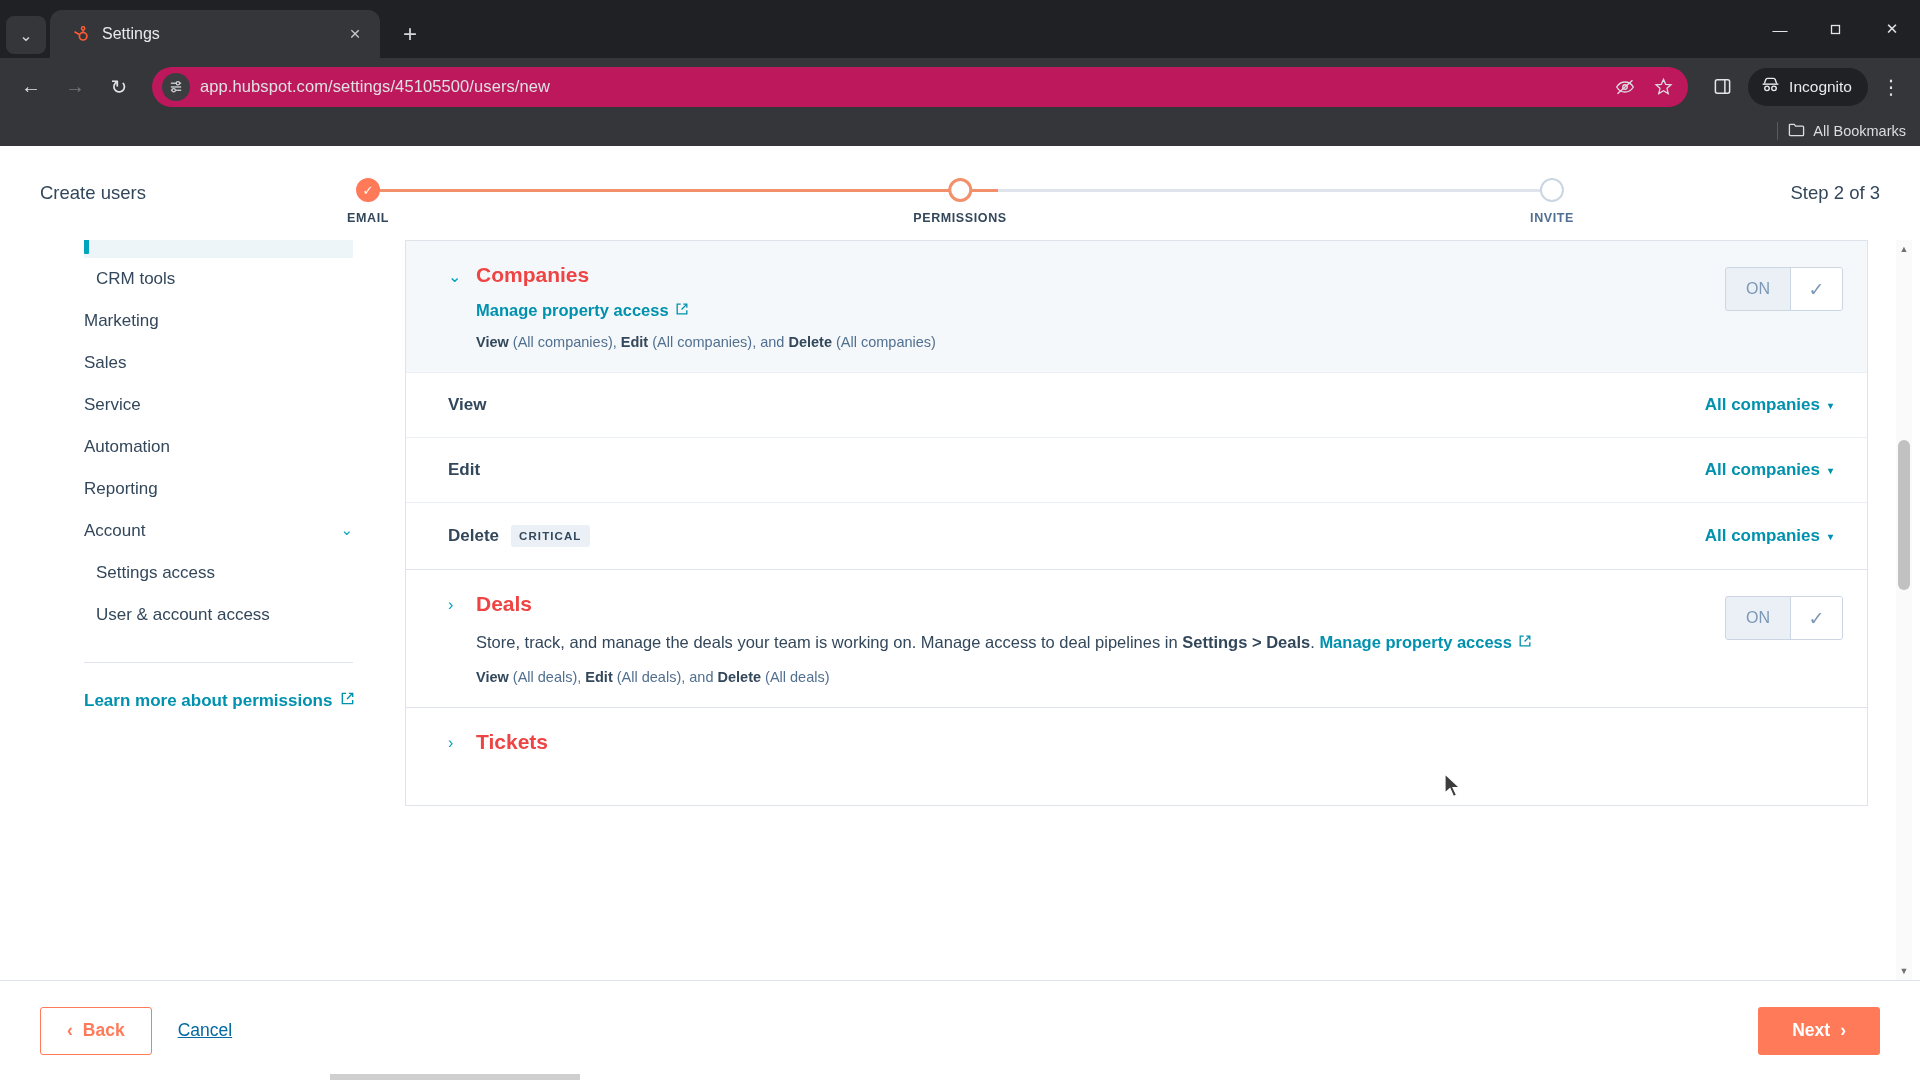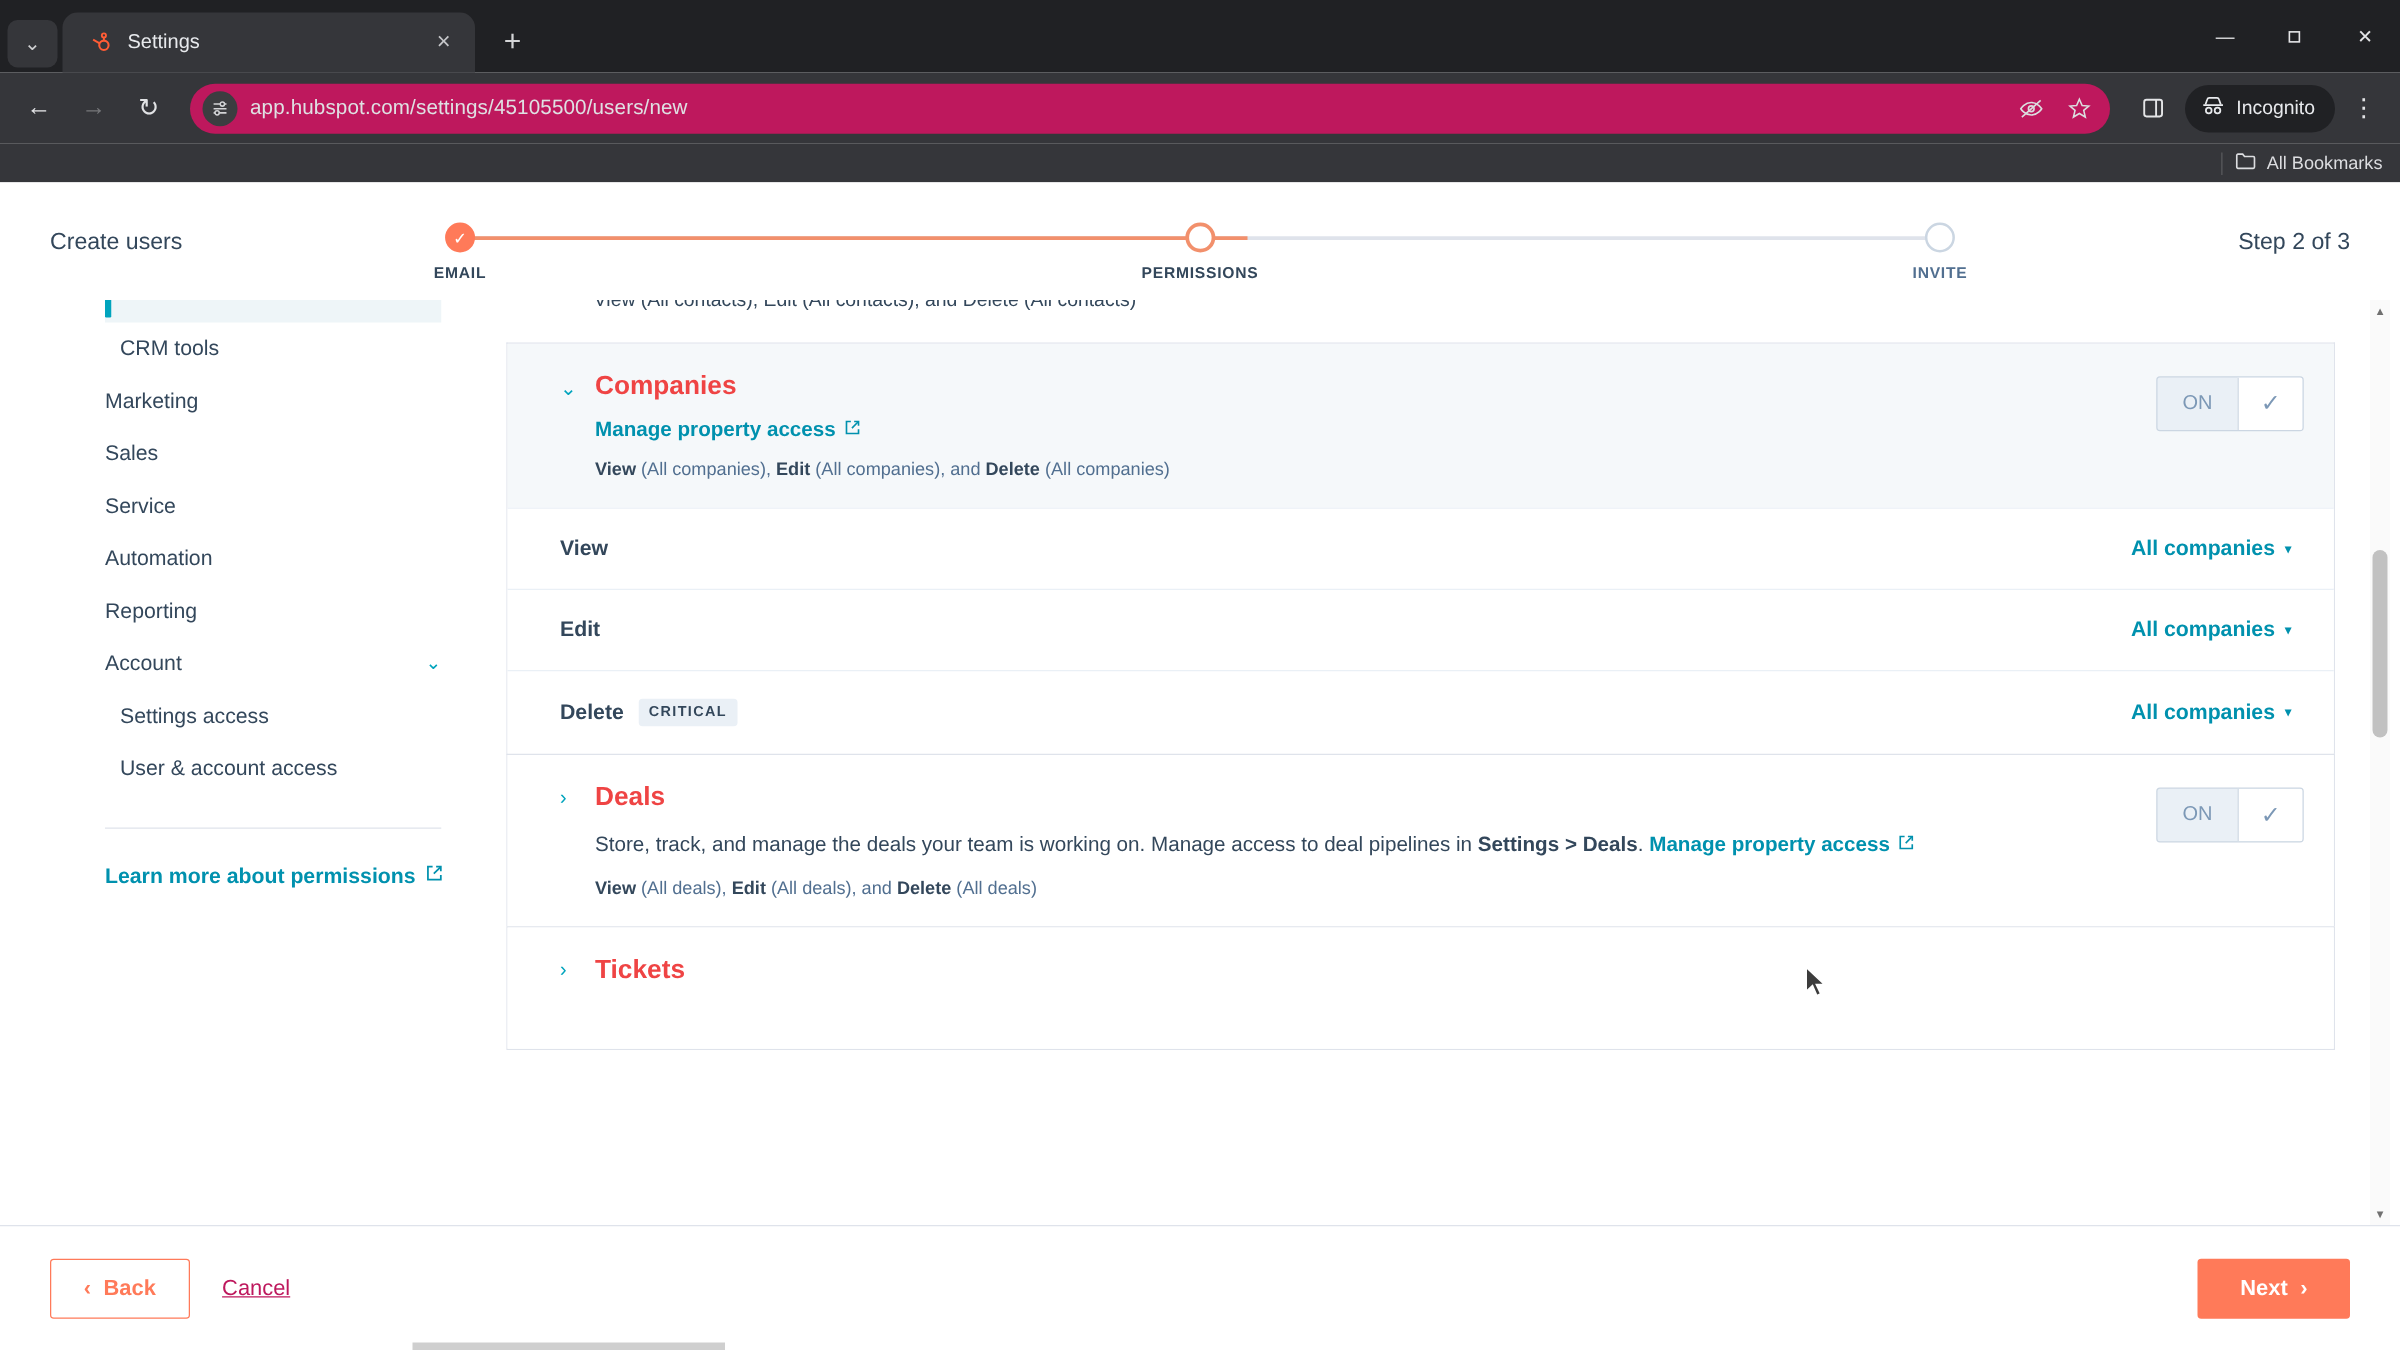--- a/index.html
+++ b/index.html
@@ -144,21 +144,21 @@
   .sb-up, .sb-down { position:absolute; left:0; width:16px; height:18px; display:flex;
     align-items:center; justify-content:center; color:#707070; font-size:9px; }
   .sb-up { top: 0; } .sb-down { bottom: 0; }
   .sb-thumb { position:absolute; left: 2px; width: 12px; border-radius: 6px; background:#c1c1c1; }
 
   
   .footer { height: 100px; background: #fff; border-top: 1px solid #dfe3eb; display:flex;
     align-items:center; padding: 0 40px; gap: 26px; flex: 0 0 auto; }
   .btn-back { height: 48px; border: 1px solid #ff7a59; border-radius: 3px; color: #ff7a59;
     font-size: 17.5px; font-weight: bold; display:flex; align-items:center; gap:10px; padding: 0 26px; }
-  .btn-cancel { color: #be185d; font-size: 17.5px; text-decoration: underline; }
+  .btn-cancel { color: #0369a1; font-size: 17.5px; text-decoration: underline; }
   .btn-next { margin-left: auto; height: 48px; background: #ff7a59; border-radius: 3px; color: #fff;
     font-size: 17.5px; font-weight: bold; display:flex; align-items:center; gap:10px; padding: 0 34px; }
 
   .taskbar-strip { position:absolute; left: 330px; bottom: 0; width: 250px; height: 6px; background: #cfcfcf; }
 
   .cursor { position: absolute; left: 1038px; top: 533px; width: 20px; height: 26px; pointer-events:none; }
 </style>
 </head>
 <body>
 
@@ -334,23 +334,20 @@
                   <path d="M13 3l-5.5 5.5"></path>
               </svg>
             </span>
           </a>
         </div>
       </div>
 
       <div class="main">
         <div class="panel">
 
-          <div class="clip-top">
-            <span>View (All contacts), Edit (All contacts), and Delete (All contacts)</span>
-          </div>
 
           <div class="card">
             <div class="card-head">
               <span class="twisty">⌄</span>
               <div class="card-body">
                 <div class="card-title">Companies</div>
                 <a class="prop-link">
                   <span>Manage property access</span>
                   <span>
                     <svg width="14" height="14" viewBox="0 0 16 16" fill="none" stroke="#0091ae" stroke-width="1.5">

